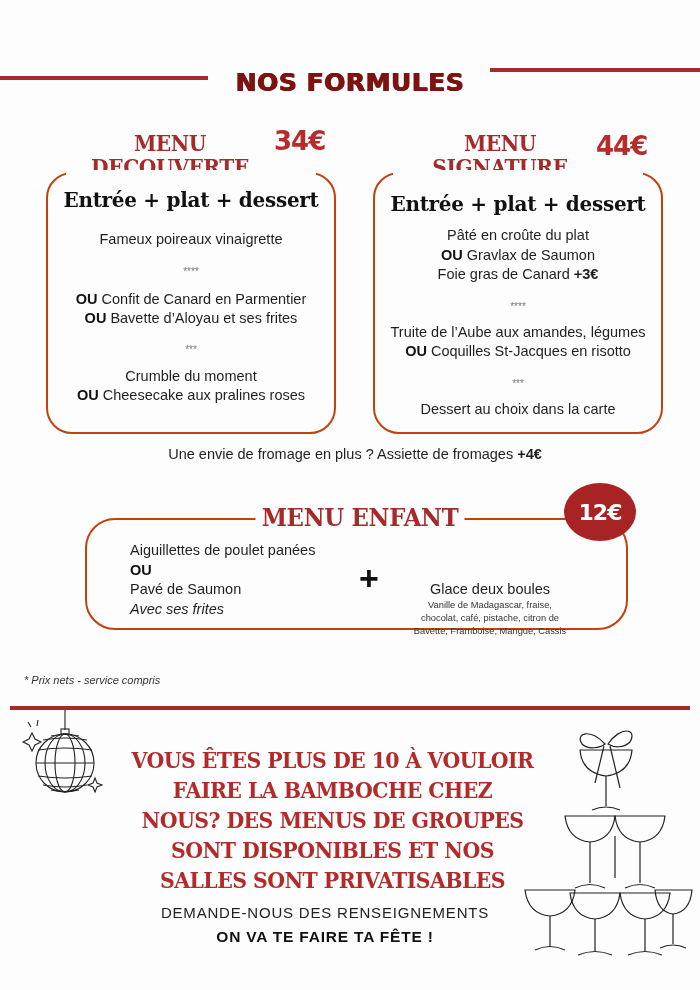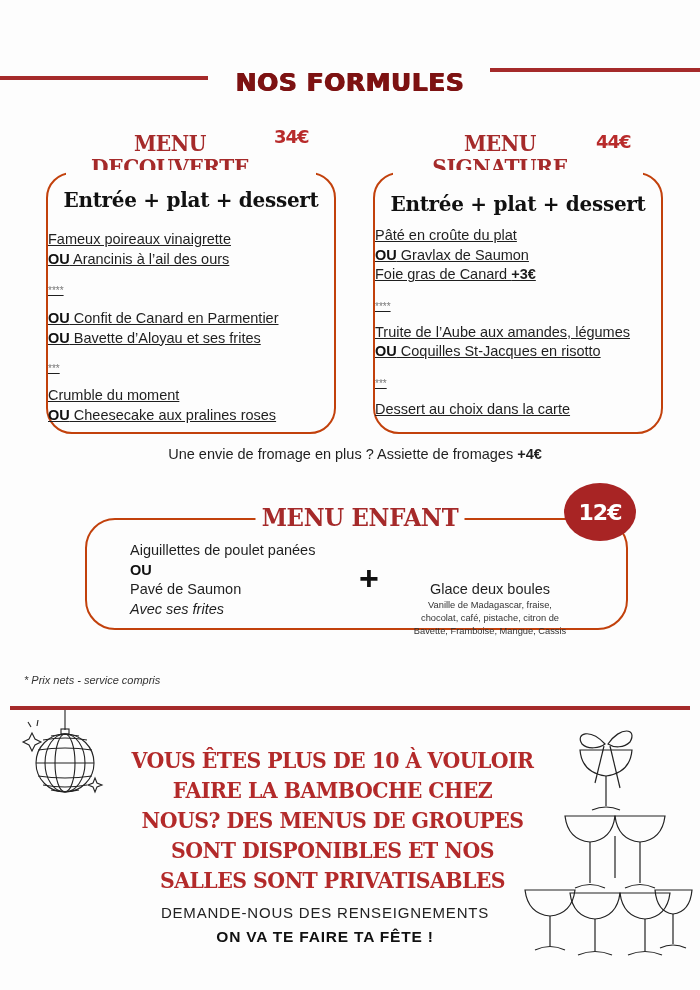--- a/index.html
+++ b/index.html
@@ -15,35 +15,35 @@
     text-shadow: 0.6px 0 0 #7d1212, -0.6px 0 0 #7d1212;
   }
 
   .menu-title {
     position: absolute; text-align: center; color: #a52a2a;
     font-family: "DejaVu Serif", serif; font-weight: 900; line-height: 24px;
     font-size: 22px; letter-spacing: -0.5px; transform: scaleX(0.92);
   }
   .price {
     position: absolute; color: #b82b2b; font-family: "DejaVu Sans", sans-serif;
-    font-weight: 700; font-size: 18px; letter-spacing: -1px;
+    font-weight: 700; font-size: 26px; letter-spacing: -1px;
   }
 
   .box {
     position: absolute; border: 2px solid #c2410c; border-radius: 26px;
     background: #fdfdfd;
   }
   .box-top-mask { position: absolute; background: #fdfdfd; height: 6px; }
 
   .box-heading {
     position: absolute; left: 0; right: 0; text-align: center;
     font-family: "DejaVu Serif", serif; font-weight: 900; font-size: 20px; color: #111;
     letter-spacing: -0.3px;
   }
-  .menu-lines { position: absolute; left: 0; right: 0; font-size: 14.5px; color: #1f1f1f; text-decoration: underline; }
+  .menu-lines { position: absolute; left: 0; right: 0; text-align: center; font-size: 14.5px; color: #1f1f1f; }
   .menu-lines .ln { height: 19.5px; line-height: 19.5px; white-space: nowrap; }
   .menu-lines .sep { font-size: 10px; color: #777; height: 22px; line-height: 26px; }
   .ou { font-weight: 700; color: #111; }
   .bold { font-weight: 700; }
 
   .fromage { position: absolute; top: 446px; left: 0; width: 710px; text-align: center; font-size: 14.5px; color: #1f1f1f; }
 
   .enfant-title {
     position: absolute; left: 250px; top: 503px; width: 220px; text-align: center;
     font-family: "DejaVu Serif", serif; font-weight: 900; font-size: 24px; color: #a52a2a;
@@ -86,21 +86,20 @@
   <div>MENU</div>
   <div>DECOUVERTE</div>
 </div>
 <div class="price" style="left:274px; top:126px;">34€</div>
 
 <div class="box" style="left:46px; top:172px; width:290px; height:262px;">
   <div class="box-top-mask" style="left:18px; right:18px; top:-4px;"></div>
   <div class="box-heading" style="top:14px;">Entrée + plat + dessert</div>
   <div class="menu-lines" style="top:56px;">
     <div class="ln"><span class="ou"></span><span>Fameux poireaux vinaigrette</span></div>
-    <div class="ln"><span class="ou">OU</span><span> Arancinis à l’ail des ours</span></div>
     <div class="sep" style="height:40px; line-height:44px;">****</div>
     <div class="ln"><span class="ou">OU</span><span> Confit de Canard en Parmentier</span></div>
     <div class="ln"><span class="ou">OU</span><span> Bavette d’Aloyau et ses frites</span></div>
     <div class="sep" style="height:38px; line-height:42px;">***</div>
     <div class="ln"><span class="ou"></span><span>Crumble du moment</span></div>
     <div class="ln"><span class="ou">OU</span><span> Cheesecake aux pralines roses</span></div>
   </div>
 </div>
 
 <div class="menu-title" style="left:400px; top:131px; width:200px;">

